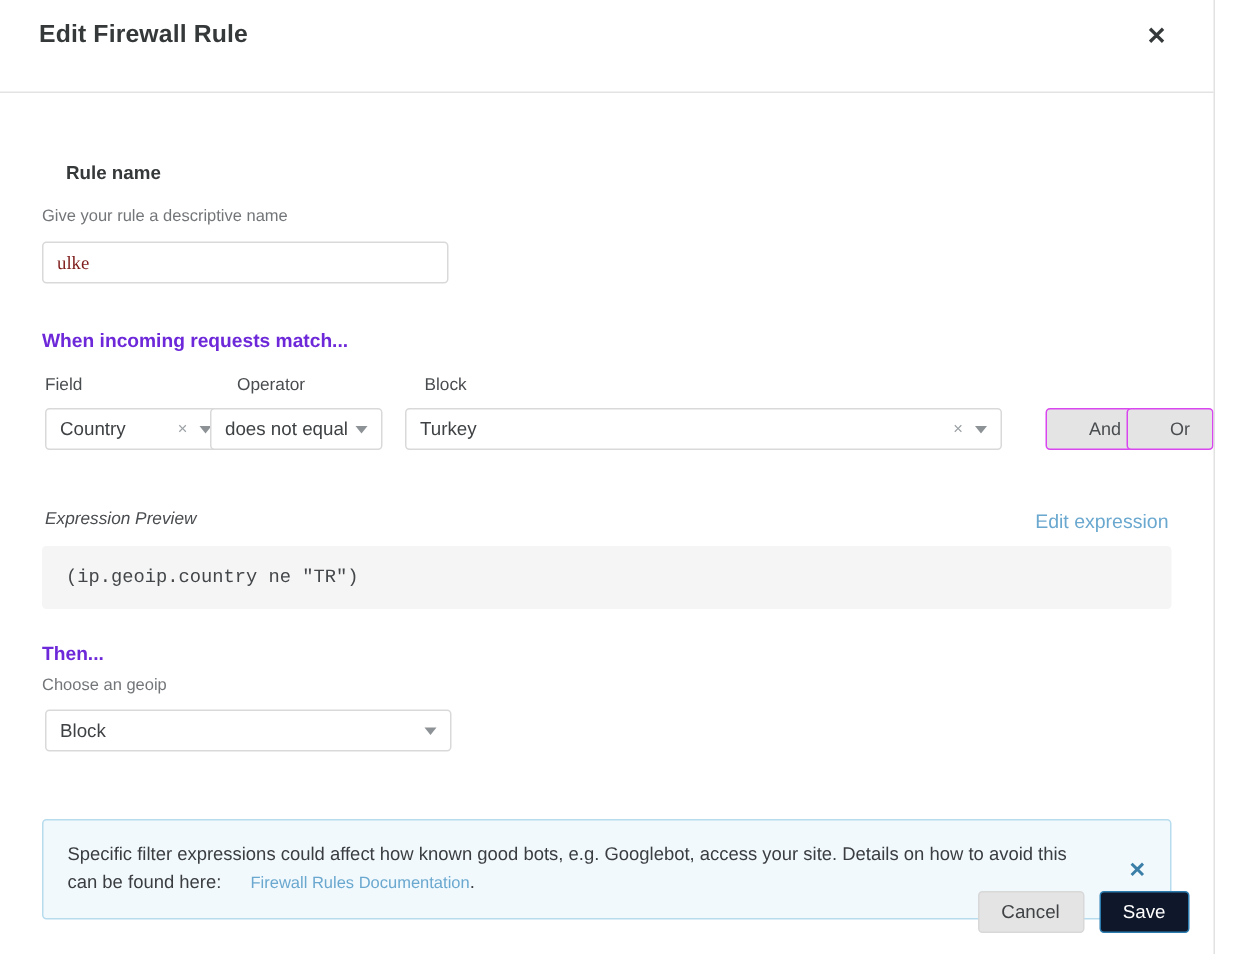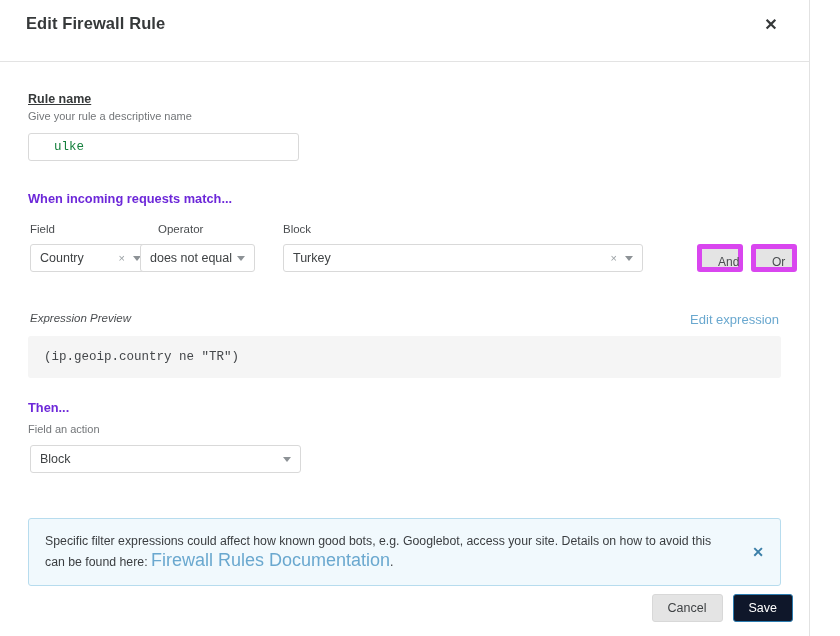--- a/index.html
+++ b/index.html
@@ -81,22 +81,21 @@
   
   .modal-body {
     position: relative;
     padding: 0 28px;
   }
 
   .field-label {
     font-size: 12.5px;
     color: #36393a;
     font-weight: 600;
-    margin: 0;
-    text-decoration: underline;
+    margin: 16px;
   }
   .field-hint {
     font-size: 11px;
     color: #737679;
     margin: 4px 0 0 0;
   }
   .small-label {
     font-size: 11.5px;
     color: #4a4d50;
     margin: 0 0 5px 0;
@@ -107,27 +106,27 @@
     font-weight: 700;
     color: #6d28d9;
     margin: 0;
   }
 
   
   .text-input {
     display: block;
     width: 271px;
     height: 28px;
-    padding: 0 25px;
+    padding: 0 9px;
     border: 1px solid #d9d9d9;
     border-radius: 3px;
     background: #fff;
-    font-family: Liberation Mono, monospace;
-    font-size: 12.5px;
-    color: #15803d;
+    font-family: Liberation Serif, serif;
+    font-size: 12.5px;
+    color: #7f1d1d;
     outline: none;
   }
   .text-input::placeholder { color: #a7abae; }
 
   
   .sel {
     position: relative;
     height: 28px;
     border: 1px solid #d9d9d9;
     border-radius: 3px;
@@ -164,22 +163,22 @@
   
   .cond-row {
     position: relative;
     height: 28px;
   }
   .cond-row > * { position: absolute; top: 0; }
 
   .btn-plain {
     height: 28px;
     min-width: 44px;
-    padding: 0 16px;
-    border: 5px solid #d946ef;
+    padding: 0 28px;
+    border: 1px solid #d946ef;
     border-radius: 3px;
     background: #e4e4e4;
     font-family: "Liberation Sans", sans-serif;
     font-size: 12px;
     color: #4a4d50;
     cursor: pointer;
     line-height: 26px;
     text-align: center;
   }
 
@@ -305,51 +304,51 @@
           <span class="sel-value">Country</span>
           <span class="clear-x">×</span>
           <span class="caret"></span>
         </div>
 
         <div class="sel" style="left:112px; width:115px;">
           <span class="sel-value">does not equal</span>
           <span class="caret"></span>
         </div>
 
-        <div class="sel" style="left:255px; width:360px;">
+        <div class="sel" style="left:242px; width:398px;">
           <span class="sel-value">Turkey</span>
           <span class="clear-x">×</span>
           <span class="caret"></span>
         </div>
 
         <div class="btn-plain" style="left:669px; width:46px;">And</div>
         <div class="btn-plain" style="left:723px; width:46px;">Or</div>
       </div>
 
       <div style="height:40px"></div>
       <div class="expr-head">
         <span class="expr-title" style="position:absolute;left:2px;top:0;font-style:italic;">Expression Preview</span>
         <span class="link" style="position:absolute;right:2px;top:0;">Edit expression</span>
       </div>
       <div class="expr-box">
         <span>(ip.geoip.country ne "TR")</span>
       </div>
 
       <div style="height:22px"></div>
       <div class="section-title">Then...</div>
-      <div class="field-hint" style="margin-top:8px;">Field an action</div>
+      <div class="field-hint" style="margin-top:8px;">Choose an geoip</div>
       <div style="height:10px"></div>
       <div class="sel" style="width:271px; margin-left:2px;">
         <span class="sel-value">Block</span>
         <span class="caret"></span>
       </div>
 
       <div style="height:45px"></div>
       <div class="alert">
-        <span>Specific filter expressions could affect how known good bots, e.g. Googlebot, access your site. Details on how to avoid this can be found here: </span><a class="link" style="font-size:18px;">Firewall Rules Documentation</a><span>.</span>
+        <span>Specific filter expressions could affect how known good bots, e.g. Googlebot, access your site. Details on how to avoid this can be found here: </span><a class="link" style="font-size:11px;margin-left:16px;">Firewall Rules Documentation</a><span>.</span>
         <span class="alert-close">✕</span>
       </div>
 
     </div>
 
     <div class="modal-footer">
       <button class="btn btn-cancel">Cancel</button>
       <button class="btn btn-save">Save</button>
     </div>
 

